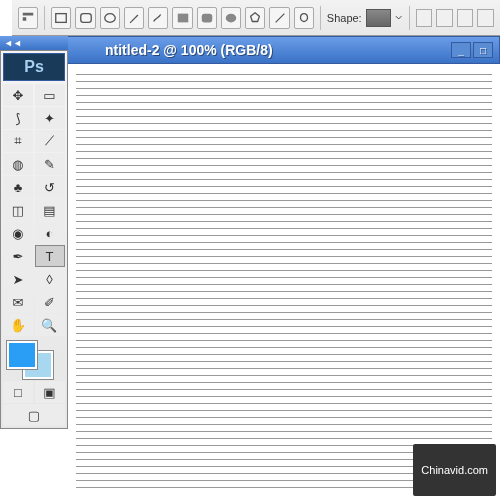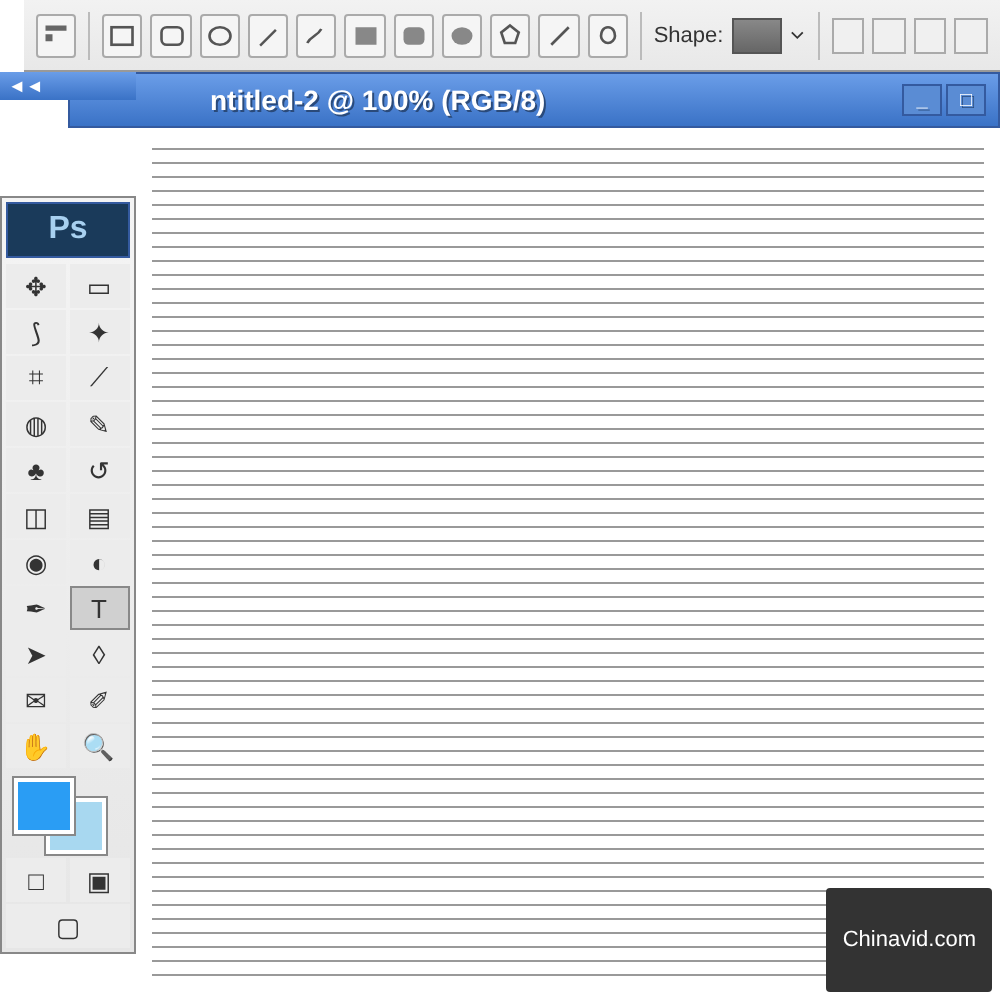--- a/index.html
+++ b/index.html
@@ -9,21 +9,21 @@
 .opt-sep{width:1px;height:24px;background:#bbb;margin:0 2px;}
 .shape-label{font-size:11px;color:#333;}
 .shape-dd{width:28px;height:18px;background:linear-gradient(#888,#666);border:1px solid #555;}
 .sm-btn{width:18px;height:18px;background:#f0f0f0;border:1px solid #aaa;display:inline-block;}
 .titlebar{position:absolute;top:36px;left:0;right:0;height:28px;background:linear-gradient(#6a9de8,#3a72c6);border:1px solid #345a9f;display:flex;align-items:center;color:#fff;font-weight:bold;font-size:14px;text-shadow:1px 1px 0 #2a4a7a;padding-left:70px;margin-left:34px;}
 .title-text{flex:1;}
 .win-btns{display:flex;gap:2px;padding-right:6px;}
 .win-btn{width:20px;height:16px;background:#5a8cd4;border:1px solid #345a9f;display:flex;align-items:center;justify-content:center;color:#fff;font-size:10px;}
 .toolbox-hdr{position:absolute;top:36px;left:0;width:68px;height:14px;background:linear-gradient(#6a9de8,#3a72c6);display:flex;align-items:center;justify-content:flex-start;padding-left:4px;}
 .toolbox-hdr span{color:#fff;font-size:9px;}
-.toolbox{position:absolute;top:50px;left:0;width:68px;background:linear-gradient(#f4f4f4,#e6e6e6);border:1px solid #888;padding:2px;margin-top:48px;}
+.toolbox{position:absolute;top:50px;left:0;width:68px;background:linear-gradient(#f4f4f4,#e6e6e6);border:1px solid #888;padding:2px;}
 .ps-logo{width:62px;height:28px;background:#1a3a5a;color:#a8d0f0;display:flex;align-items:center;justify-content:center;font-size:16px;font-weight:bold;border:1px solid #345a9f;margin-bottom:3px;font-family:Arial,sans-serif;}
 .tool-grid{display:grid;grid-template-columns:1fr 1fr;gap:1px;}
 .tool{width:30px;height:22px;background:#ececec;display:flex;align-items:center;justify-content:center;cursor:pointer;border:1px solid transparent;font-size:13px;color:#333;position:relative;}
 .tool.sel{background:#d0d0d0;border:1px solid #888;}
 .tool-single{grid-column:1/3;width:62px;}
 .colors{margin-top:3px;padding:4px;position:relative;height:42px;}
 .fg-color{width:30px;height:28px;position:absolute;top:2px;left:4px;border:2px solid #fff;outline:1px solid #888;z-index:2;}
 .bg-color{width:30px;height:28px;position:absolute;top:12px;left:20px;border:2px solid #fff;outline:1px solid #888;z-index:1;}
 .canvas{position:absolute;top:64px;left:68px;right:0;bottom:0;background:#fff;padding:10px 0 0 0;overflow:hidden;}
 .line-stack{padding:0 8px;}

